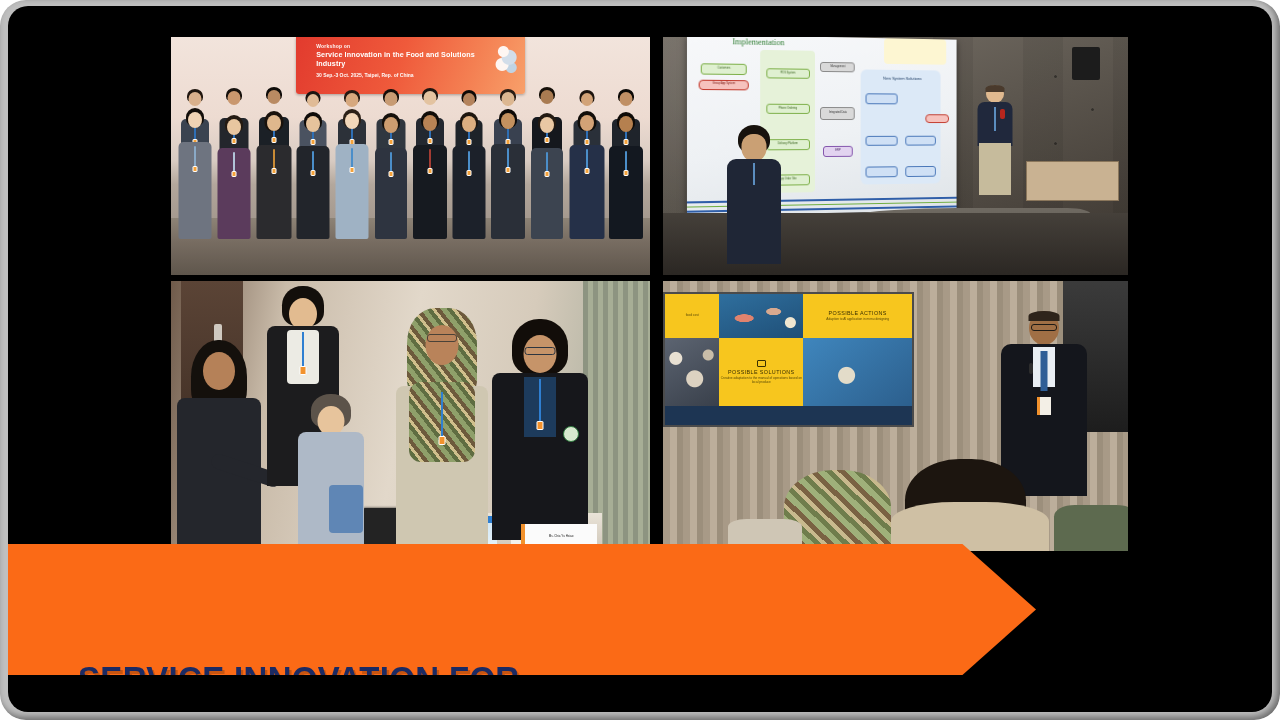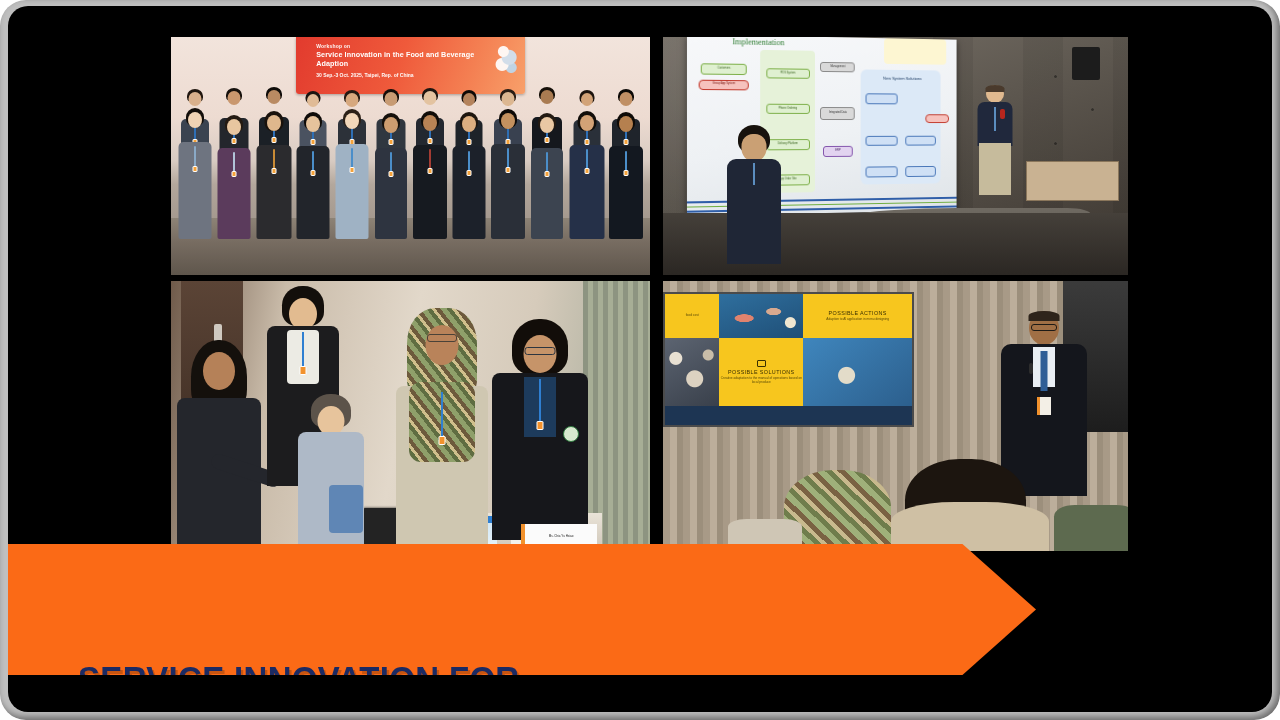--- a/index.html
+++ b/index.html
@@ -230,21 +230,21 @@
 
     <div id="photo-grid">
 
       <div class="photo photo-tl">
         <div class="ph-inner">
           <div class="p1-wall"></div>
 
           <div class="p1-banner">
             <div class="p1-banner-text">
               <div class="p1-b1">Workshop on</div>
-              <div class="p1-b2">Service Innovation in the Food and Beverage Adaption</div>
+              <div class="p1-b2">Service Innovation in the Food and Solutions Industry</div>
               <div class="p1-b3">30 Sep.-3 Oct. 2025, Taipei, Rep. of China</div>
             </div>
             <div class="p1-logo"></div>
           </div>
 
           <div class="p1-floor"></div>
 
           <div class="p1-row" style="top:20%;height:44%;">
             <div class="person">
                 <div class="pr-hair" style="top:4%;width:16px;height:14px;background:#20160f;"></div>

